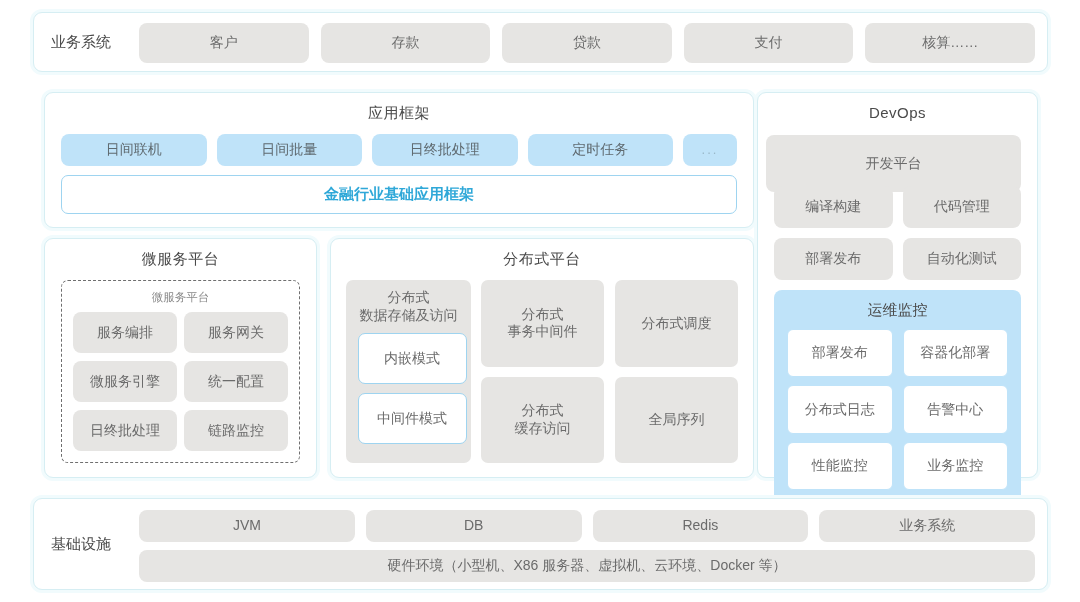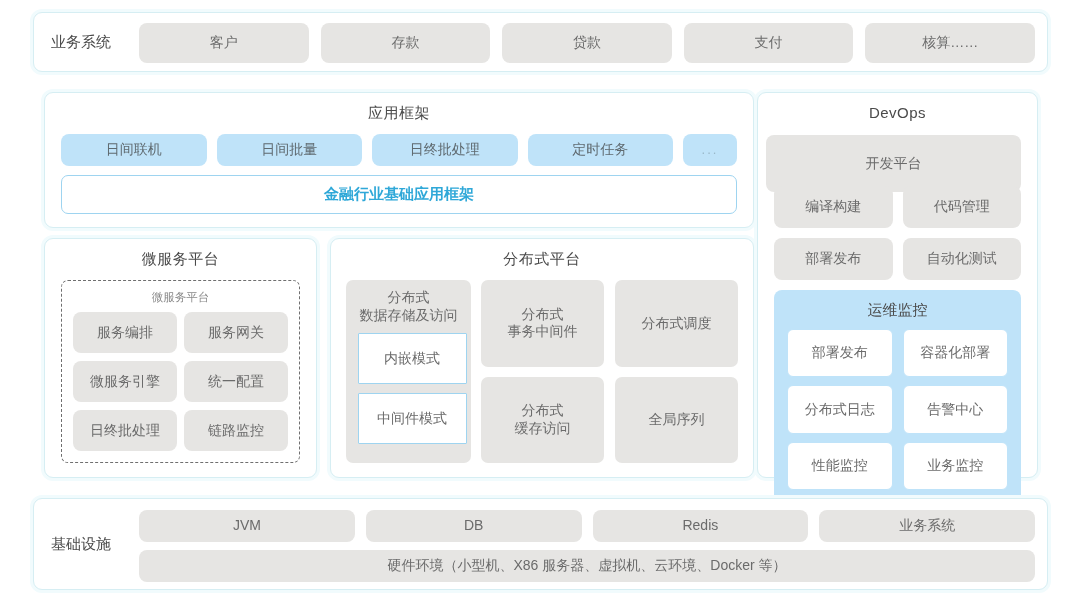--- a/index.html
+++ b/index.html
@@ -130,21 +130,21 @@
     flex:0 0 125px;
     background:#e6e5e3;border-radius:7px;
     display:flex;flex-direction:column;align-items:center;
     padding:9px 8px 9px 8px;box-sizing:border-box;
   }
   #dist-col-left .hdr{
     font-size:14px;line-height:1.25;color:#6b6b6b;text-align:center;white-space:pre-line;
   }
   #dist-col-left .sub{
     width:100%;height:51px;margin-top:9px;font-size:14px;
-    border-radius:1px;
+    border-radius:7px;
     margin-left:7px;
   }
   #dist-col-left .sub:first-of-type{margin-top:11px;}
   #dist-right{
     flex:1;display:grid;grid-template-columns:1fr 1fr;grid-template-rows:1fr 1fr;gap:10px 11px;
   }
   #dist-right .chip{border-radius:7px;}
 
   
   #row-infra{left:33px;top:498px;width:1015px;height:92px;}

